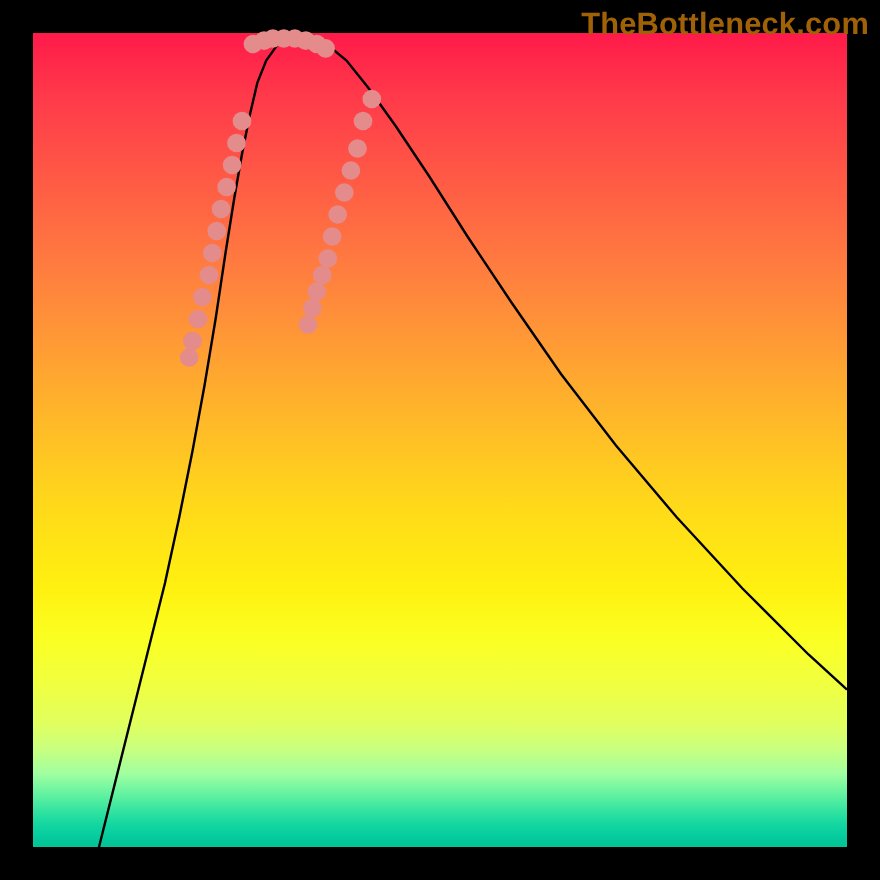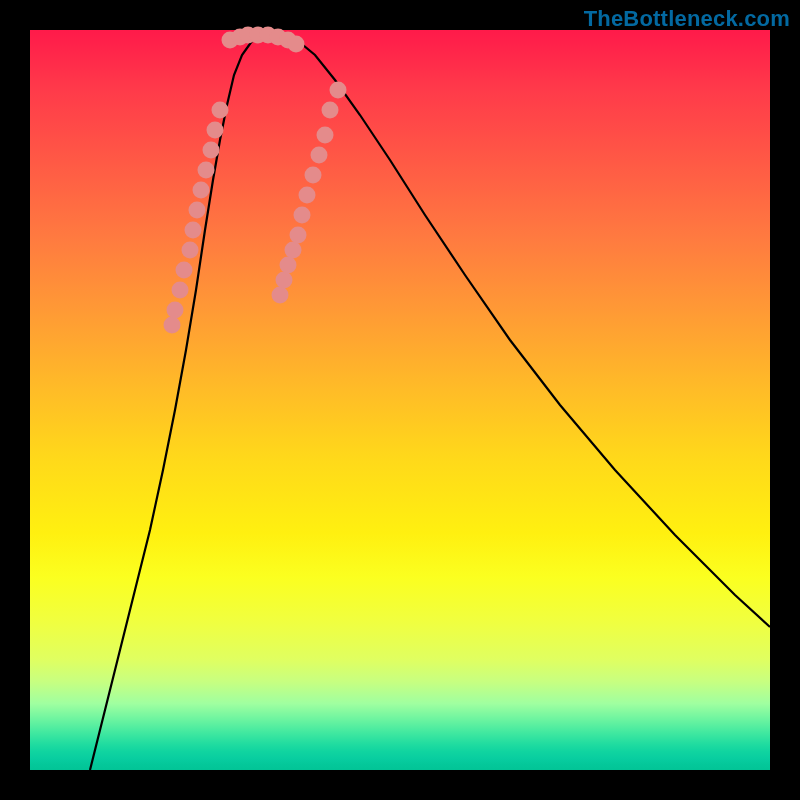--- a/index.html
+++ b/index.html
@@ -37,22 +37,22 @@
       #10d4a0 97.5%,
       #08cda0 98.5%,
       #04c89a 99.2%,
       #02c496 100%
     );
   }
   .watermark {
     position: absolute;
     top: 6px;
     right: 10px;
-    color: #0369a1;
-    font-size: 22px;
+    color: #a16207;
+    font-size: 28px;
     font-weight: 600;
     letter-spacing: 0.2px;
     user-select: none;
   }
   svg.overlay {
     position: absolute;
     left: 30px;
     top: 30px;
     width: 740px;
     height: 740px;

